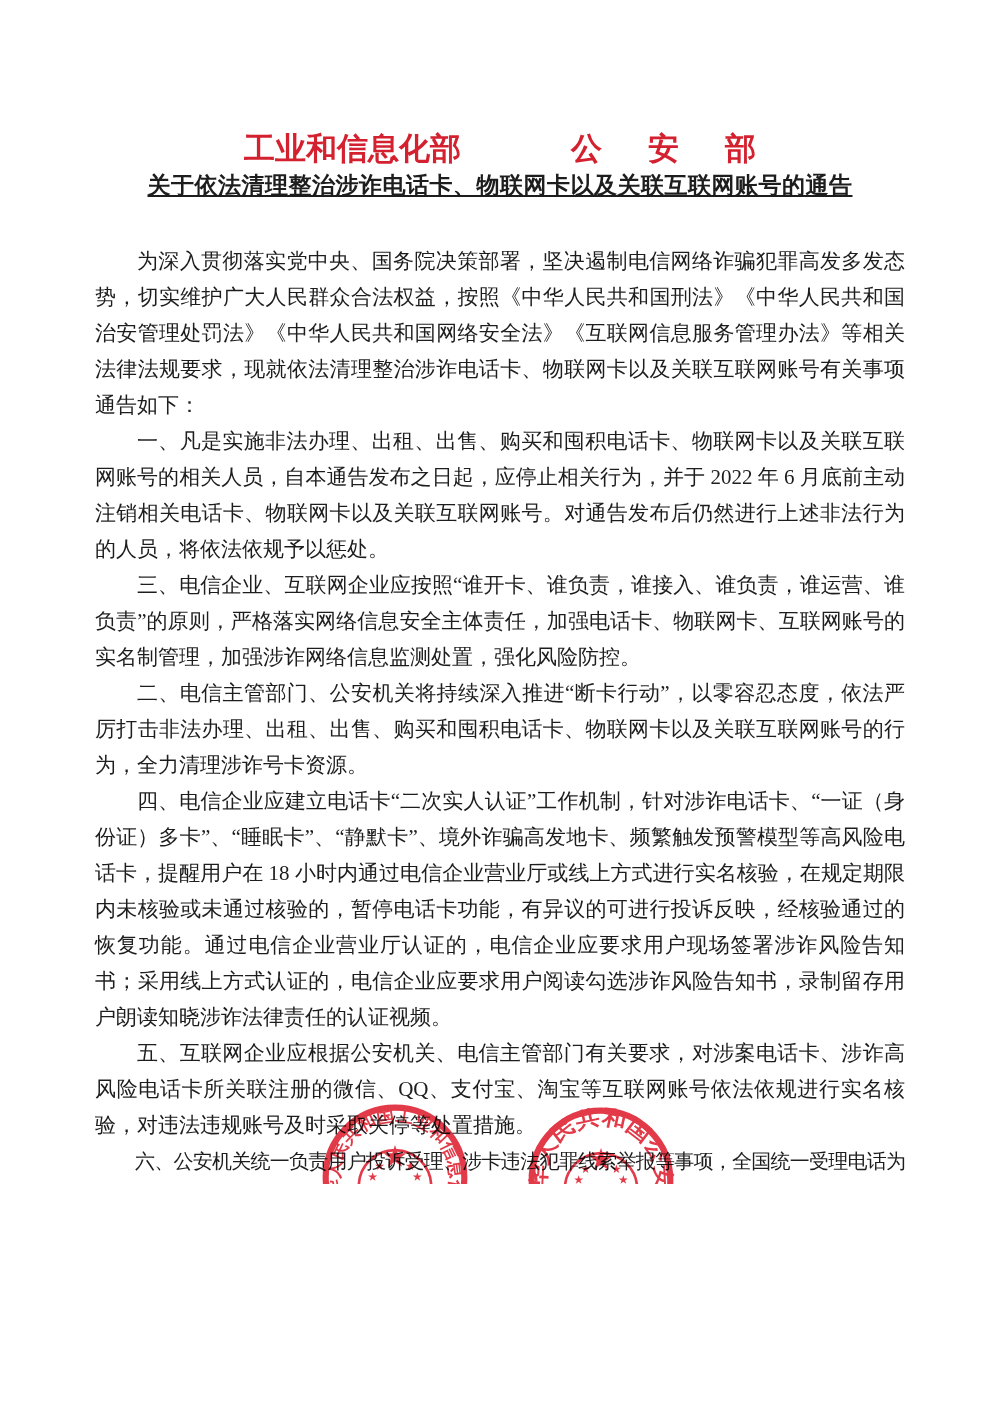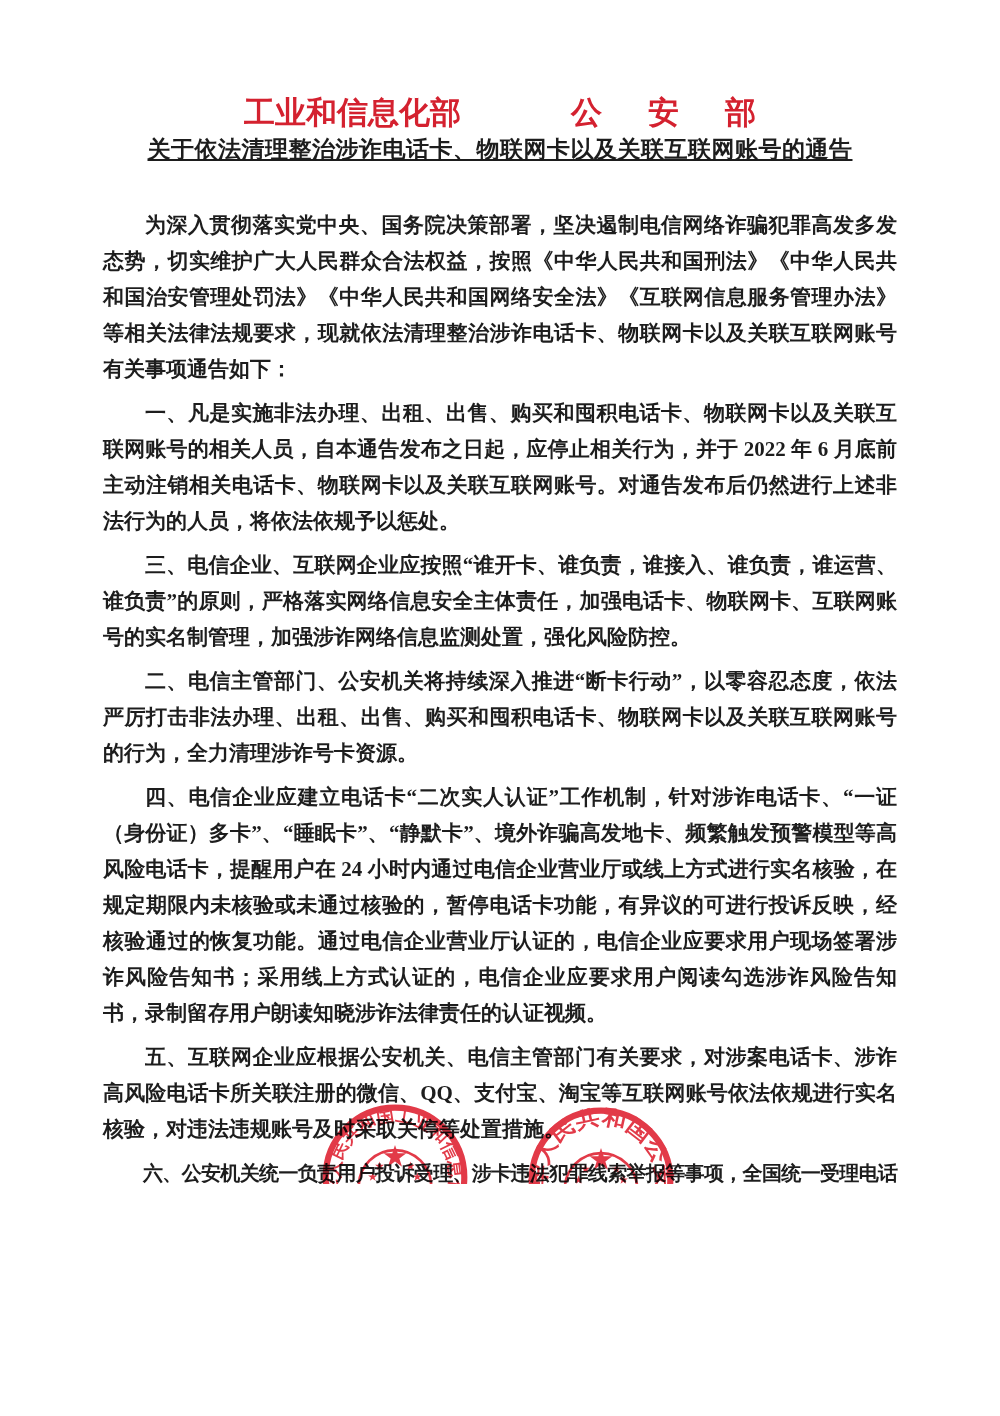--- a/index.html
+++ b/index.html
@@ -24,39 +24,39 @@
     gap:110px;
     padding-top:92px;
     font-size:31px;
     font-weight:bold;
     color:var(--header-red);
   }
   .header .agency-right{
     letter-spacing:46px;
     text-indent:0;
     margin-right:-46px; 
+    margin-top:36px;
   }
   .doc-title{
     text-align:center;
     font-size:23px;
     font-weight:bold;
     letter-spacing:0.5px;
     text-decoration:underline;
   }
   .body-text{
     margin:42px 95px 0 95px;
     font-size:21px;
     line-height:36px;
     text-align:justify;
     text-justify:inter-ideograph;
   }
   .body-text p{
-    margin:8px;
+    margin:0;
     text-indent:2em;
-    font-weight:bold;
   }
   .body-text p.squeeze{
     font-size:20px;
     letter-spacing:-1px;
   }
   
   .signature{
     position:absolute;
     font-size:18px;
     color:#161616;
@@ -92,21 +92,21 @@
     <span class="agency-right">公安部</span>
   </div>
 
   <div class="doc-title">关于依法清理整治涉诈电话卡、物联网卡以及关联互联网账号的通告</div>
 
   <div class="body-text">
     <p>为深入贯彻落实党中央、国务院决策部署，坚决遏制电信网络诈骗犯罪高发多发态势，切实维护广大人民群众合法权益，按照《中华人民共和国刑法》《中华人民共和国治安管理处罚法》《中华人民共和国网络安全法》《互联网信息服务管理办法》等相关法律法规要求，现就依法清理整治涉诈电话卡、物联网卡以及关联互联网账号有关事项通告如下：</p>
     <p>一、凡是实施非法办理、出租、出售、购买和囤积电话卡、物联网卡以及关联互联网账号的相关人员，自本通告发布之日起，应停止相关行为，并于 2022 年 6 月底前主动注销相关电话卡、物联网卡以及关联互联网账号。对通告发布后仍然进行上述非法行为的人员，将依法依规予以惩处。</p>
     <p>三、电信企业、互联网企业应按照“谁开卡、谁负责，谁接入、谁负责，谁运营、谁负责”的原则，严格落实网络信息安全主体责任，加强电话卡、物联网卡、互联网账号的实名制管理，加强涉诈网络信息监测处置，强化风险防控。</p>
     <p>二、电信主管部门、公安机关将持续深入推进“断卡行动”，以零容忍态度，依法严厉打击非法办理、出租、出售、购买和囤积电话卡、物联网卡以及关联互联网账号的行为，全力清理涉诈号卡资源。</p>
-    <p>四、电信企业应建立电话卡“二次实人认证”工作机制，针对涉诈电话卡、“一证（身份证）多卡”、“睡眠卡”、“静默卡”、境外诈骗高发地卡、频繁触发预警模型等高风险电话卡，提醒用户在 24 小时内通过电信企业营业厅或线上方式进行实名核验，在规定期限内未核验或未通过核验的，暂停电话卡功能，有异议的可进行投诉反映，经核验通过的恢复功能。通过电信企业营业厅认证的，电信企业应要求用户现场签署涉诈风险告知书；采用线上方式认证的，电信企业应要求用户阅读勾选涉诈风险告知书，录制留存用户朗读知晓涉诈法律责任的认证视频。</p>
+    <p>四、电信企业应建立电话卡“二次实人认证”工作机制，针对涉诈电话卡、“一证（身份证）多卡”、“睡眠卡”、“静默卡”、境外诈骗高发地卡、频繁触发预警模型等高风险电话卡，提醒用户在 18 小时内通过电信企业营业厅或线上方式进行实名核验，在规定期限内未核验或未通过核验的，暂停电话卡功能，有异议的可进行投诉反映，经核验通过的恢复功能。通过电信企业营业厅认证的，电信企业应要求用户现场签署涉诈风险告知书；采用线上方式认证的，电信企业应要求用户阅读勾选涉诈风险告知书，录制留存用户朗读知晓涉诈法律责任的认证视频。</p>
     <p>五、互联网企业应根据公安机关、电信主管部门有关要求，对涉案电话卡、涉诈高风险电话卡所关联注册的微信、QQ、支付宝、淘宝等互联网账号依法依规进行实名核验，对违法违规账号及时采取关停等处置措施。</p>
     <p class="squeeze">六、公安机关统一负责用户投诉受理、涉卡违法犯罪线索举报等事项，全国统一受理电话为 43840。</p>
     <p>广大人民群众要提高风险防范意识，配合开展此次清理整治工作，并积极向公安机关举报涉及电话卡、物联网卡以及关联互联网账号的违法犯罪线索。</p>
   </div>
 
   <div class="signature sig-miit">工业和信息化部</div>
   <div class="signature sig-mps">公　安　部</div>
   <div class="signature sig-date">2021 年 6 月 2 日</div>
 
   <div class="seal seal-miit">

